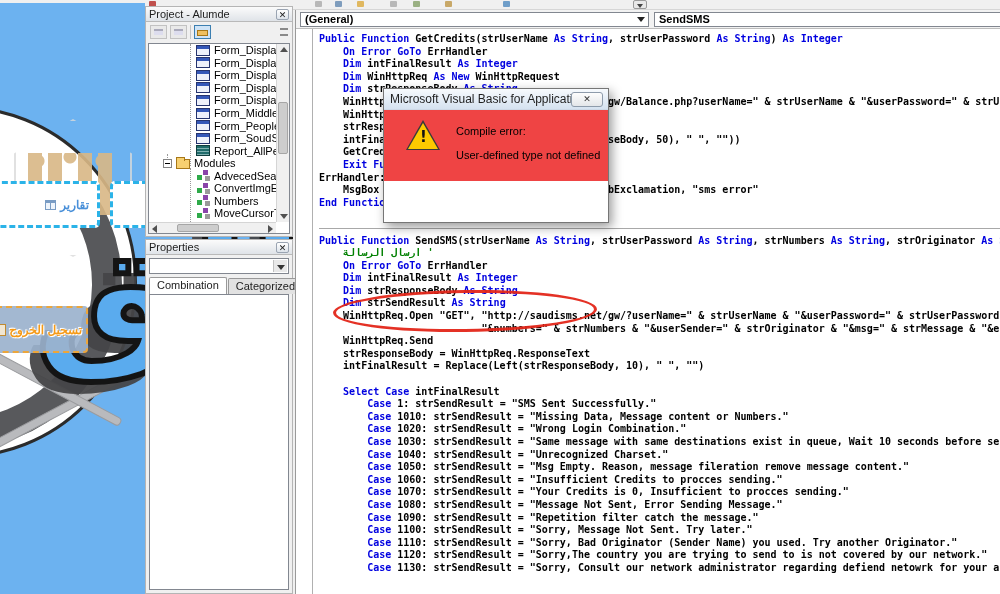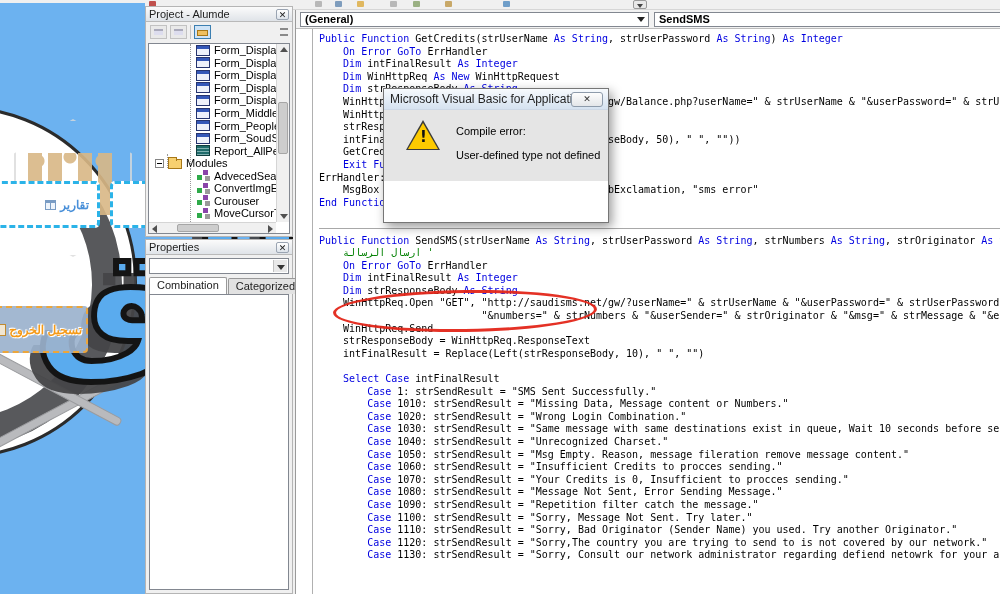--- a/index.html
+++ b/index.html
@@ -73,21 +73,21 @@
   .tbico.sel::after{left:2px;top:4px;right:2px;bottom:2px;background:#f0c060;border:1px solid #a87818;}
   .tsep{width:1px;height:14px;background:#c6c6c6;}
   .tovf{margin-left:auto;width:8px;height:8px;border-top:2px solid #8a8a8a;border-bottom:2px solid #8a8a8a;}
   .treebox{position:absolute;left:2px;top:36px;right:2px;bottom:2px;background:#fff;
            border:1px solid #828790;overflow:hidden;}
   .guide{position:absolute;border-left:1px dotted #9a9a9a;}
   .trow{position:relative;height:12.55px;display:flex;align-items:center;font-size:11px;
         white-space:nowrap;color:#000;}
   .trow .tlabel{overflow:hidden;}
   .lvl2{padding-left:47px;}
-  .lvl1{padding-left:6px;}
+  .lvl1{padding-left:14px;}
   .expand{width:9px;height:9px;border:1px solid #848484;background:#fff;position:relative;margin-right:4px;flex:none;}
   .expand::after{content:"";position:absolute;left:1px;top:3px;width:5px;height:1px;background:#000;}
   .ticon{display:inline-block;width:14px;height:11px;margin-right:4px;flex:none;position:relative;}
   .ticon.form{border:1px solid #26346e;background:linear-gradient(#3558b8 0 3px,#eef1fa 3px);}
   .ticon.report{border:1px solid #0e3d3d;background:repeating-linear-gradient(#1f6b6b 0 2px,#7fb0b0 2px 3px);}
   .ticon.folder{border:1px solid #a87818;background:#f7d070;height:10px;margin-top:2px;}
   .ticon.folder::before{content:"";position:absolute;left:-1px;top:-3px;width:7px;height:3px;
         background:#f7d070;border:1px solid #a87818;border-bottom:none;}
   .ticon.module{border:none;}
   .ticon.module::before{content:"";position:absolute;left:1px;top:5px;width:5px;height:5px;background:#2faa4a;
@@ -120,21 +120,21 @@
   .codewin{position:absolute;left:295px;top:10px;width:705px;height:584px;background:#fff;
            border-left:1px solid #9a9a9a;}
   .combobar{position:absolute;left:0;top:0;right:0;height:19px;background:#f2f2f2;
             border-bottom:1px solid #bdbdbd;}
   .combo{position:absolute;top:2px;height:15px;background:#fff;border:1px solid #828790;
          font-size:11px;font-weight:bold;color:#000;padding:0 4px;line-height:13px;white-space:nowrap;overflow:hidden;}
   .combo .ca{position:absolute;right:3px;top:4px;border-left:4px solid transparent;
          border-right:4px solid transparent;border-top:5px solid #222;width:0;height:0;}
   .combo.left{left:4px;width:349px;}
   .combo.right{left:358px;width:349px;}
-  .codearea{position:absolute;left:0;top:19px;right:0;bottom:0;background:#fff;overflow:hidden;}
+  .codearea{position:absolute;left:0;top:19px;right:0;bottom:0;background:#fff;overflow:hidden;font-weight:bold;}
   .marginstrip{position:absolute;left:0;top:0;width:17px;bottom:0;background:#fff;border-right:1px solid #b0b0b0;}
   #code-lines{position:absolute;left:23px;top:4px;right:0;font-family:"DejaVu Sans Mono",monospace;
               font-size:10px;line-height:12.6px;}
   .cl{height:12.6px;white-space:pre;overflow:hidden;}
   .cl.sep{position:relative;}
   .cl.sep::after{content:"";position:absolute;left:-5px;right:0;top:6px;border-top:1px solid #a8a8a8;}
   .kw{color:#0000e0;}
   .cm{color:#008000;}
   .tx{color:#000;}
 
@@ -143,21 +143,21 @@
 
   
   .dlg{position:absolute;left:383px;top:88px;width:226px;height:135px;background:#fff;
        border:1px solid #767676;box-shadow:3px 4px 10px rgba(0,0,0,.4);z-index:50;}
   .dlg-title{position:absolute;left:0;top:0;right:0;height:21px;
        background:linear-gradient(#f7fafd,#e2ebf5 60%,#d6e2f0);border-bottom:1px solid #cdd8e6;
        display:flex;align-items:center;padding:0 6px;font-size:12px;color:#1f1f1f;}
   .dlg-close{position:absolute;right:5px;top:3px;width:32px;height:15px;border:1px solid #8e9bab;
        border-radius:3px;background:linear-gradient(#fdfdfd,#e4e6e9);text-align:center;
        font-size:9px;line-height:13px;color:#333;}
-  .dlg-body{position:absolute;left:0;top:21px;right:0;height:71px;background:#e5e5e5;}
+  .dlg-body{position:absolute;left:0;top:21px;right:0;height:71px;background:#ef4444;}
   .warn-tri{position:absolute;left:22px;top:10px;width:0;height:0;
        border-left:17px solid transparent;border-right:17px solid transparent;border-bottom:30px solid #3a3a3a;}
   .warn-tri::before{content:"";position:absolute;left:-15px;top:3px;width:0;height:0;
        border-left:15px solid transparent;border-right:15px solid transparent;border-bottom:26px solid #fdca00;}
   .warn-tri::after{content:"!";position:absolute;left:-3px;top:8px;font-weight:bold;font-size:15px;color:#111;
        font-family:"DejaVu Sans",sans-serif;}
   .dlg-msg1{position:absolute;left:72px;top:15px;font-size:11px;color:#000;}
   .dlg-msg2{position:absolute;left:72px;top:39px;font-size:11px;color:#000;}
   .dlg-footer{position:absolute;left:0;bottom:0;right:0;height:43px;background:#f0f0f0;
        border-top:1px solid #dfdfdf;}
@@ -264,21 +264,21 @@
           <div class="trow lvl2">
             <span class="ticon module"></span>
             <span class="tlabel">AdvecedSearch</span>
           </div>
           <div class="trow lvl2">
             <span class="ticon module"></span>
             <span class="tlabel">ConvertImgEmbe</span>
           </div>
           <div class="trow lvl2">
             <span class="ticon module"></span>
-            <span class="tlabel">Curouser</span>
+            <span class="tlabel">Numbers</span>
           </div>
           <div class="trow lvl2">
             <span class="ticon module"></span>
             <span class="tlabel">MoveCursorToSt</span>
           </div>
         </div>
       <div class="sbv">
         <div class="arr up"></div>
         <div class="sb-thumb" style="left:1px;right:1px;top:58px;height:52px;"></div>
         <div class="arr down"></div>
@@ -334,20 +334,21 @@
           <div class="cl"><span class="tx">ErrHandler:</span></div>
           <div class="cl"><span class="tx">    MsgBox Err.Number &amp; " " &amp; Err.Description, vbExclamation, "sms error"</span></div>
           <div class="cl"><span class="kw">End Function</span></div>
           <div class="cl"></div>
           <div class="cl sep"></div>
           <div class="cl"><span class="kw">Public Function </span><span class="tx">SendSMS(strUserName </span><span class="kw">As String</span><span class="tx">, strUserPassword </span><span class="kw">As String</span><span class="tx">, strNumbers </span><span class="kw">As String</span><span class="tx">, strOriginator </span><span class="kw">As String</span></div>
           <div class="cl"><span class="cm">    ارسال الرسالة '</span></div>
           <div class="cl"><span class="tx">    </span><span class="kw">On Error GoTo</span><span class="tx"> ErrHandler</span></div>
           <div class="cl"><span class="tx">    </span><span class="kw">Dim</span><span class="tx"> intFinalResult </span><span class="kw">As Integer</span></div>
           <div class="cl"><span class="tx">    </span><span class="kw">Dim</span><span class="tx"> strResponseBody </span><span class="kw">As String</span></div>
+          <div class="cl"><span class="tx">    </span><span class="kw">Dim</span><span class="tx"> strSendResult </span><span class="kw">As String</span></div>
           <div class="cl"><span class="tx">    WinHttpReq.Open "GET", "http://saudisms.net/gw/?userName=" &amp; strUserName &amp; "&amp;userPassword=" &amp; strUserPassword &amp; _</span></div>
           <div class="cl"><span class="tx">                           "&amp;numbers=" &amp; strNumbers &amp; "&amp;userSender=" &amp; strOriginator &amp; "&amp;msg=" &amp; strMessage &amp; "&amp;encode=" &amp; strEncode</span></div>
           <div class="cl"><span class="tx">    WinHttpReq.Send</span></div>
           <div class="cl"><span class="tx">    strResponseBody = WinHttpReq.ResponseText</span></div>
           <div class="cl"><span class="tx">    intFinalResult = Replace(Left(strResponseBody, 10), " ", "")</span></div>
           <div class="cl"></div>
           <div class="cl"><span class="tx">    </span><span class="kw">Select Case</span><span class="tx"> intFinalResult</span></div>
           <div class="cl"><span class="tx">        </span><span class="kw">Case</span><span class="tx"> 1: strSendResult = "SMS Sent Successfully."</span></div>
           <div class="cl"><span class="tx">        </span><span class="kw">Case</span><span class="tx"> 1010: strSendResult = "Missing Data, Message content or Numbers."</span></div>
           <div class="cl"><span class="tx">        </span><span class="kw">Case</span><span class="tx"> 1020: strSendResult = "Wrong Login Combination."</span></div>

